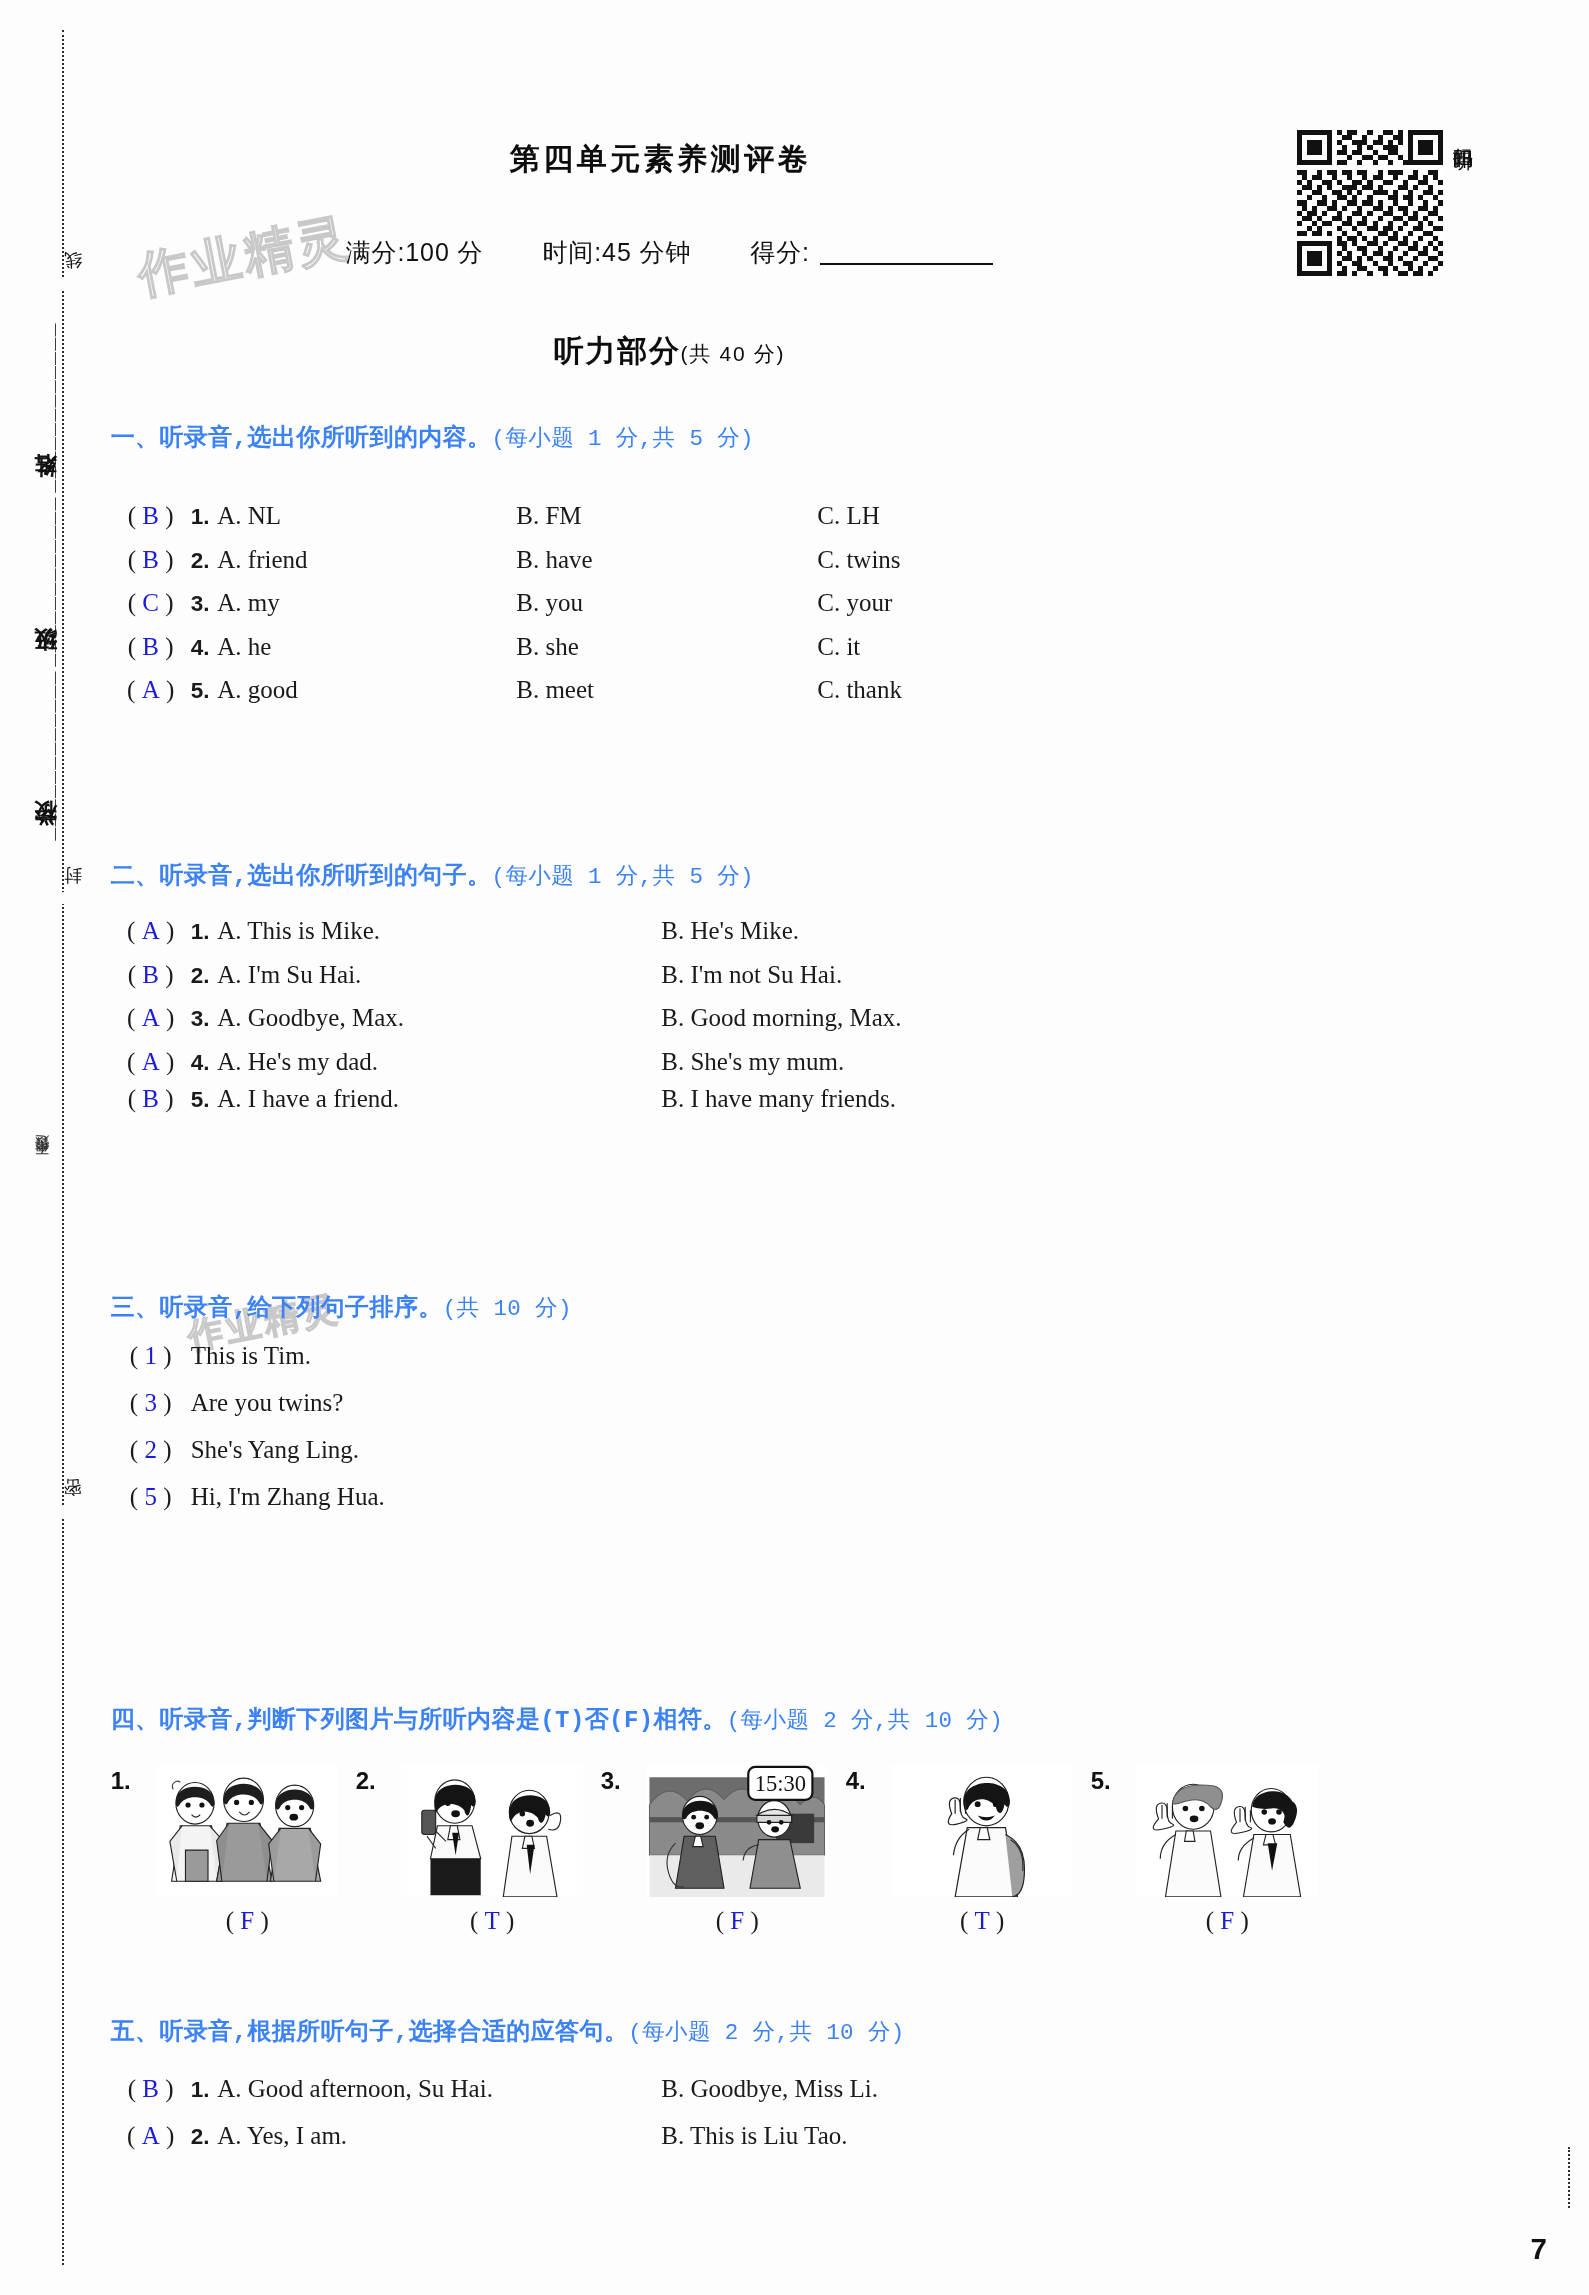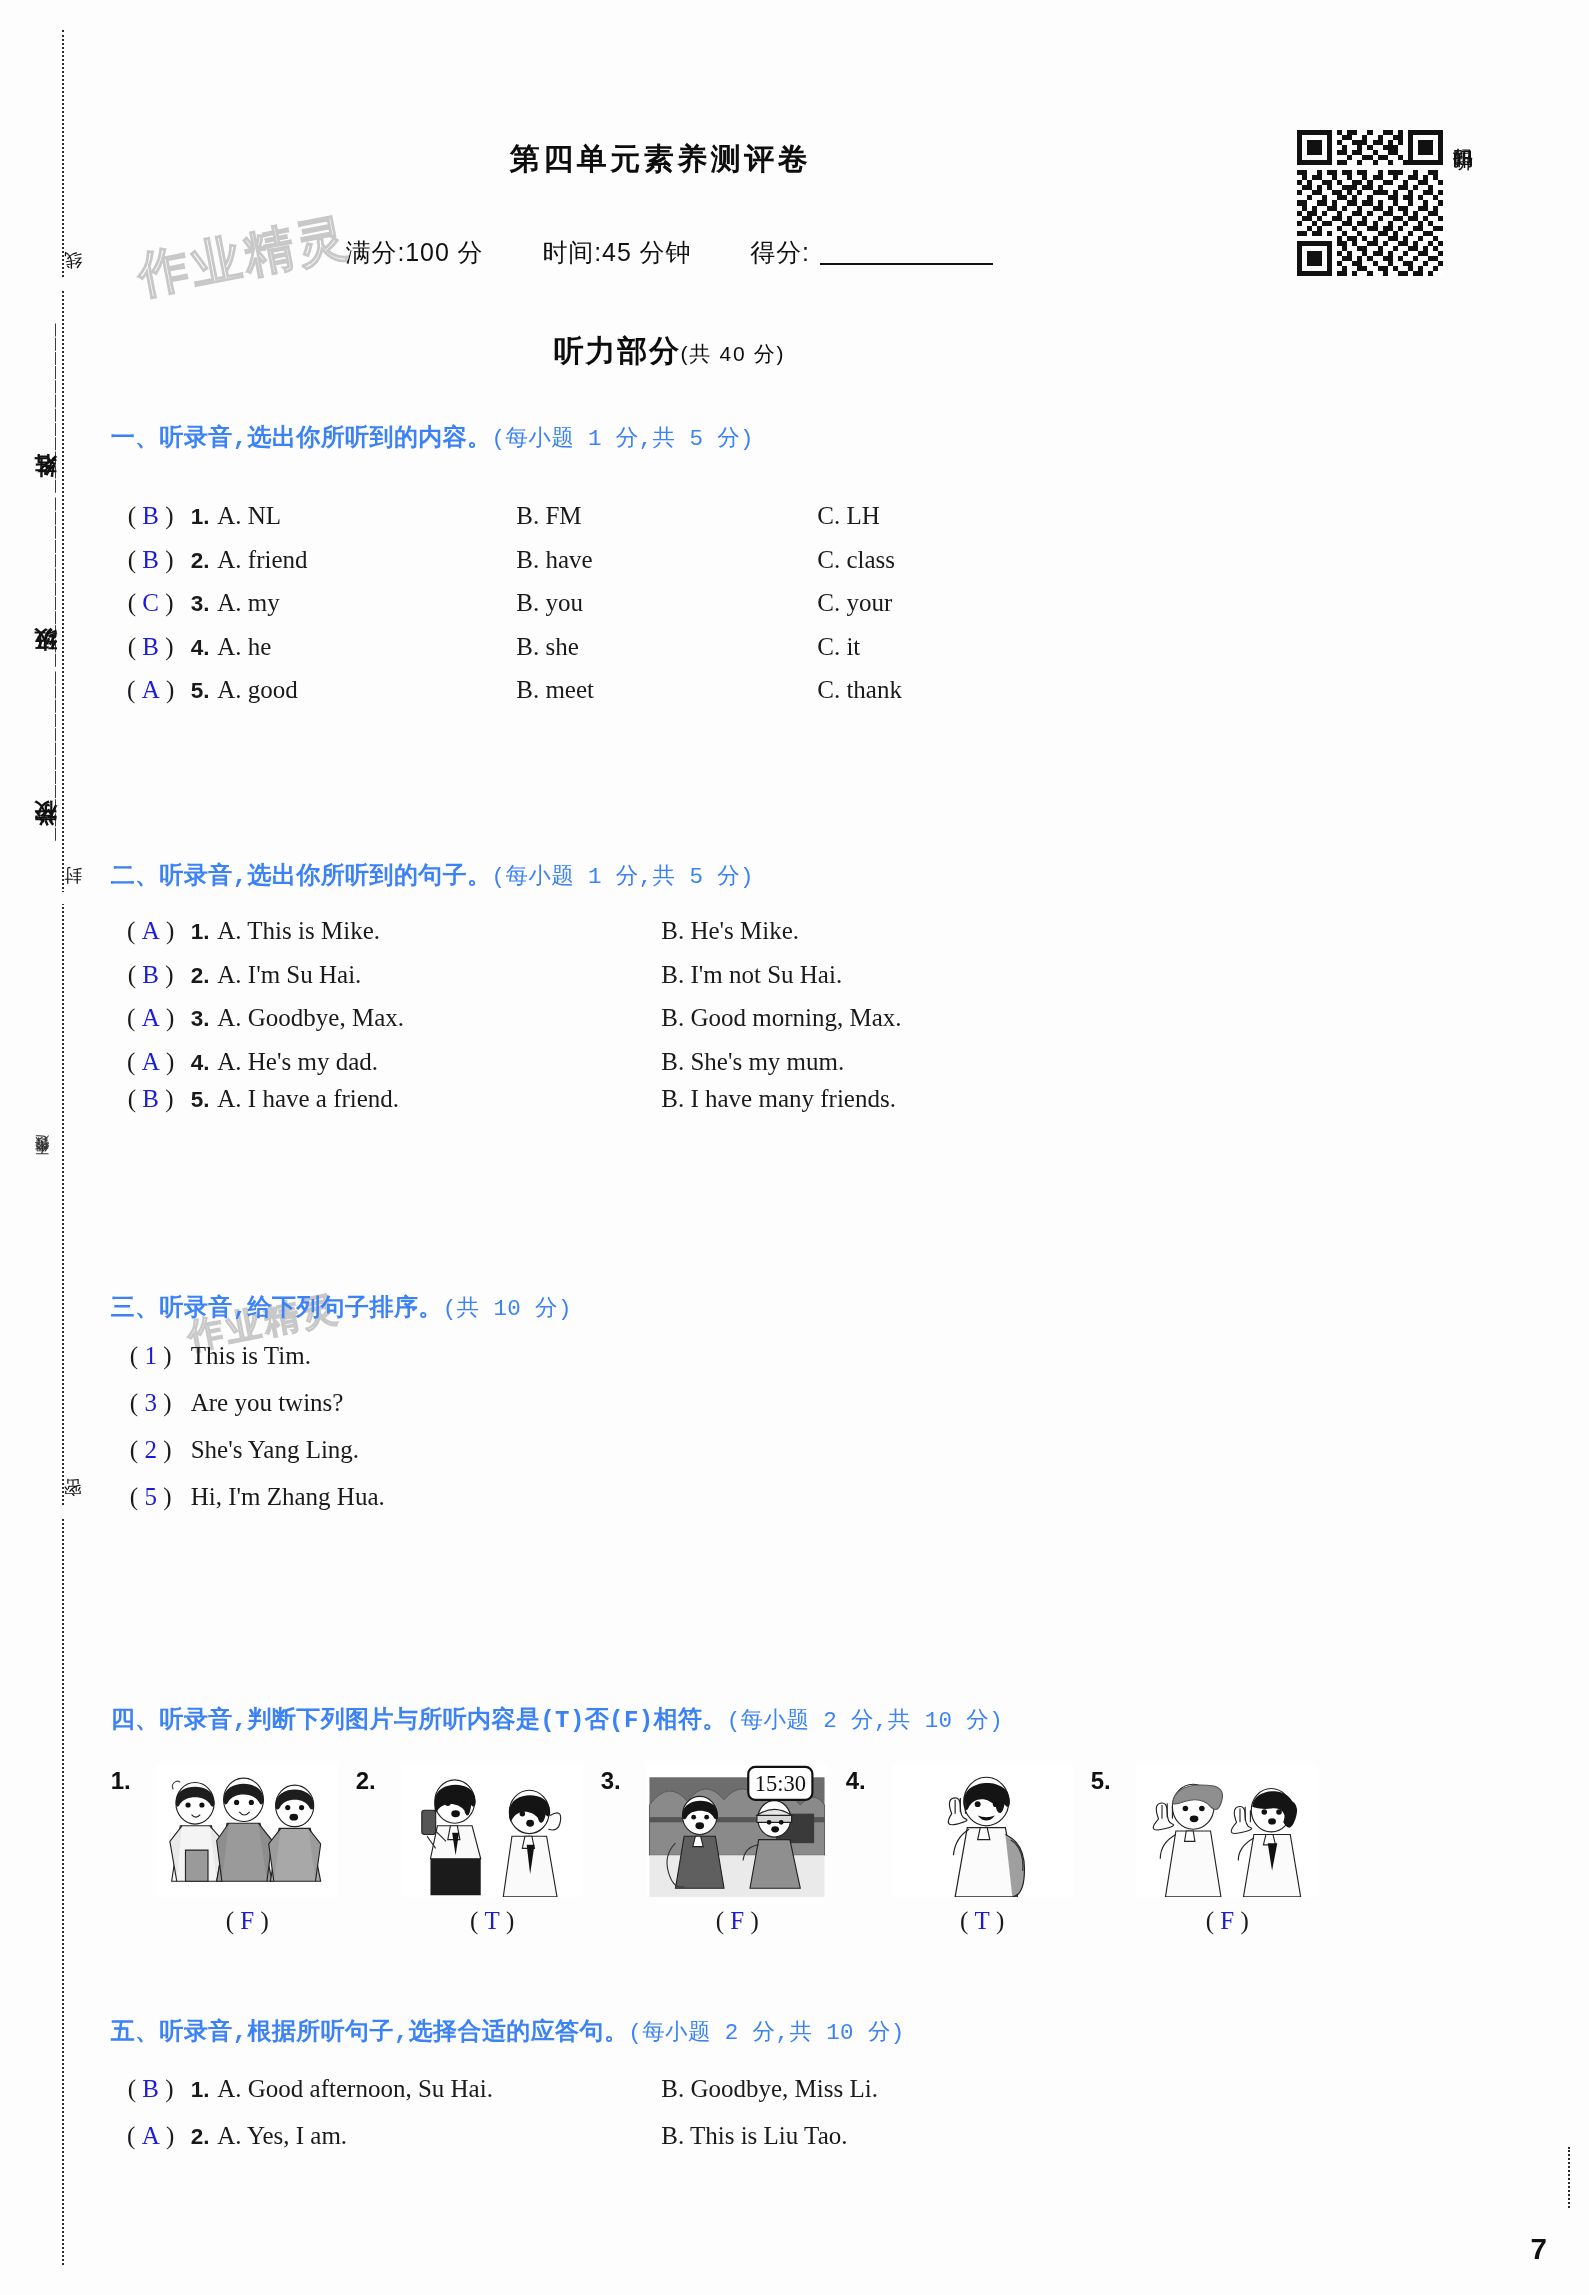--- a/index.html
+++ b/index.html
@@ -381,21 +381,21 @@
     </div>
 
     <div class="sec" style="top:421px;">
       <div class="sec-title">
         <span>一、听录音,选出你所听到的内容。</span><span class="sc">(每小题 1 分,共 5 分)</span>
       </div>
       <div class="q" style="margin-top:26px;">
         <span class="brk">(&nbsp;<span class="ans">B</span>&nbsp;)</span><span class="qnum">1.</span><span class="opt" style="width:299px;margin-top:23px;">A. NL</span><span class="opt" style="width:301px;">B. FM</span><span class="opt">C. LH</span>
       </div>
       <div class="q" style="margin-top:15.6px;">
-        <span class="brk">(&nbsp;<span class="ans">B</span>&nbsp;)</span><span class="qnum">2.</span><span class="opt" style="width:299px;">A. friend</span><span class="opt" style="width:301px;">B. have</span><span class="opt">C. class</span>
+        <span class="brk">(&nbsp;<span class="ans">B</span>&nbsp;)</span><span class="qnum">2.</span><span class="opt" style="width:299px;">A. friend</span><span class="opt" style="width:301px;">B. have</span><span class="opt">C. twins</span>
       </div>
       <div class="q" style="margin-top:15.6px;">
         <span class="brk">(&nbsp;<span class="ans">C</span>&nbsp;)</span><span class="qnum">3.</span><span class="opt" style="width:299px;">A. my</span><span class="opt" style="width:301px;">B. you</span><span class="opt">C. your</span>
       </div>
       <div class="q" style="margin-top:15.6px;">
         <span class="brk">(&nbsp;<span class="ans">B</span>&nbsp;)</span><span class="qnum">4.</span><span class="opt" style="width:299px;">A. he</span><span class="opt" style="width:301px;">B. she</span><span class="opt">C. it</span>
       </div>
       <div class="q" style="margin-top:15.6px;">
         <span class="brk">(&nbsp;<span class="ans">A</span>&nbsp;)</span><span class="qnum">5.</span><span class="opt" style="width:299px;">A. good</span><span class="opt" style="width:301px;">B. meet</span><span class="opt">C. thank</span>
       </div>

